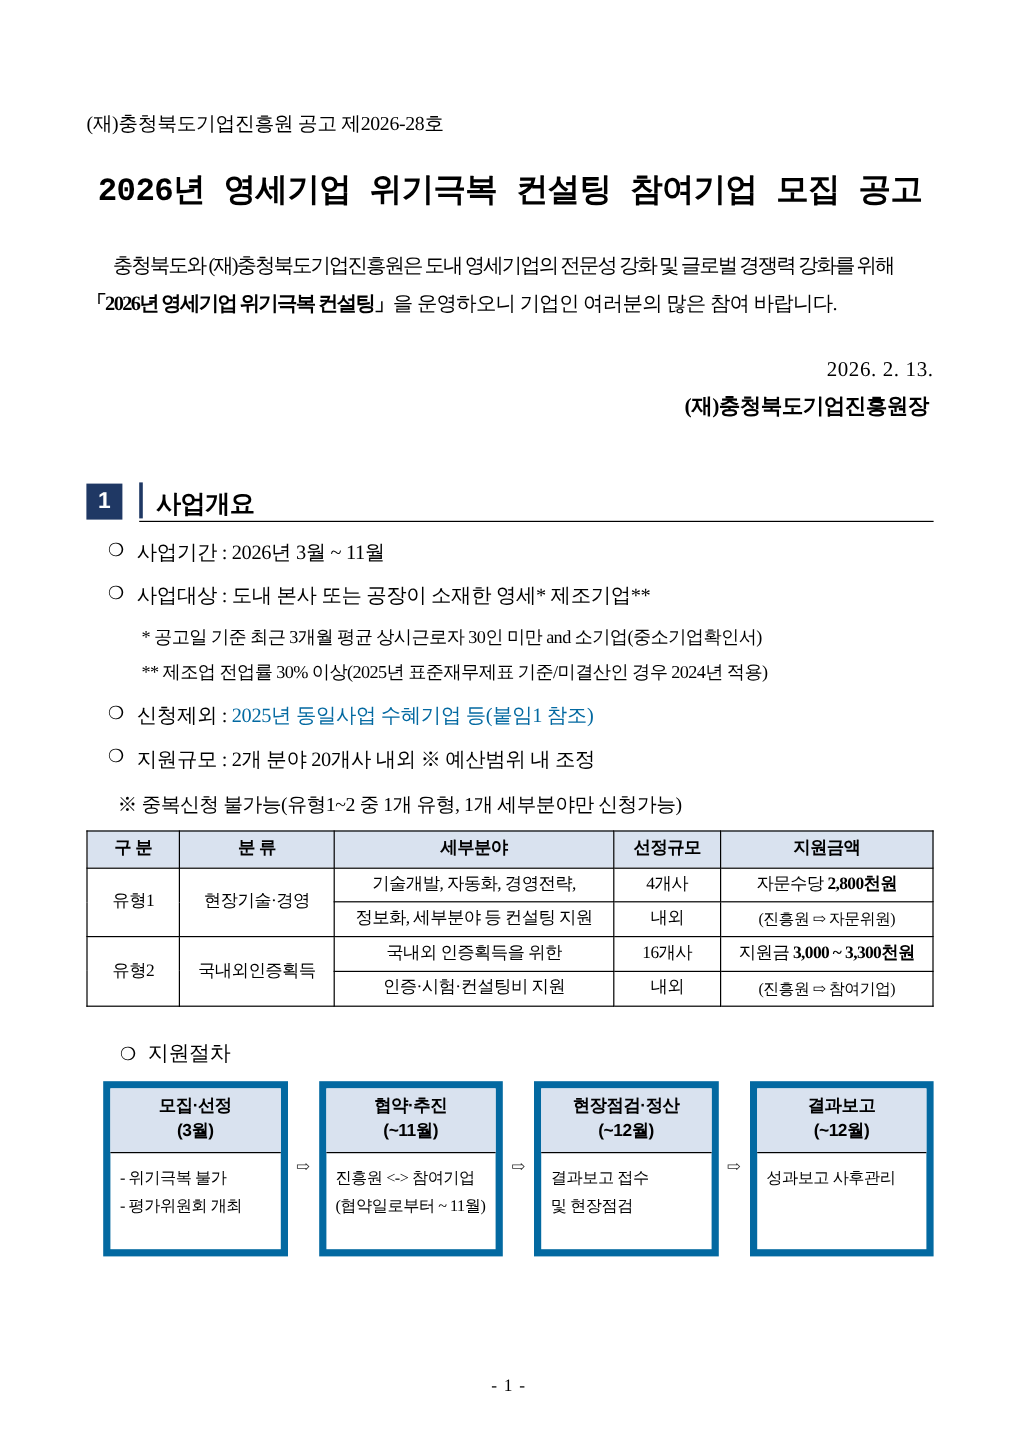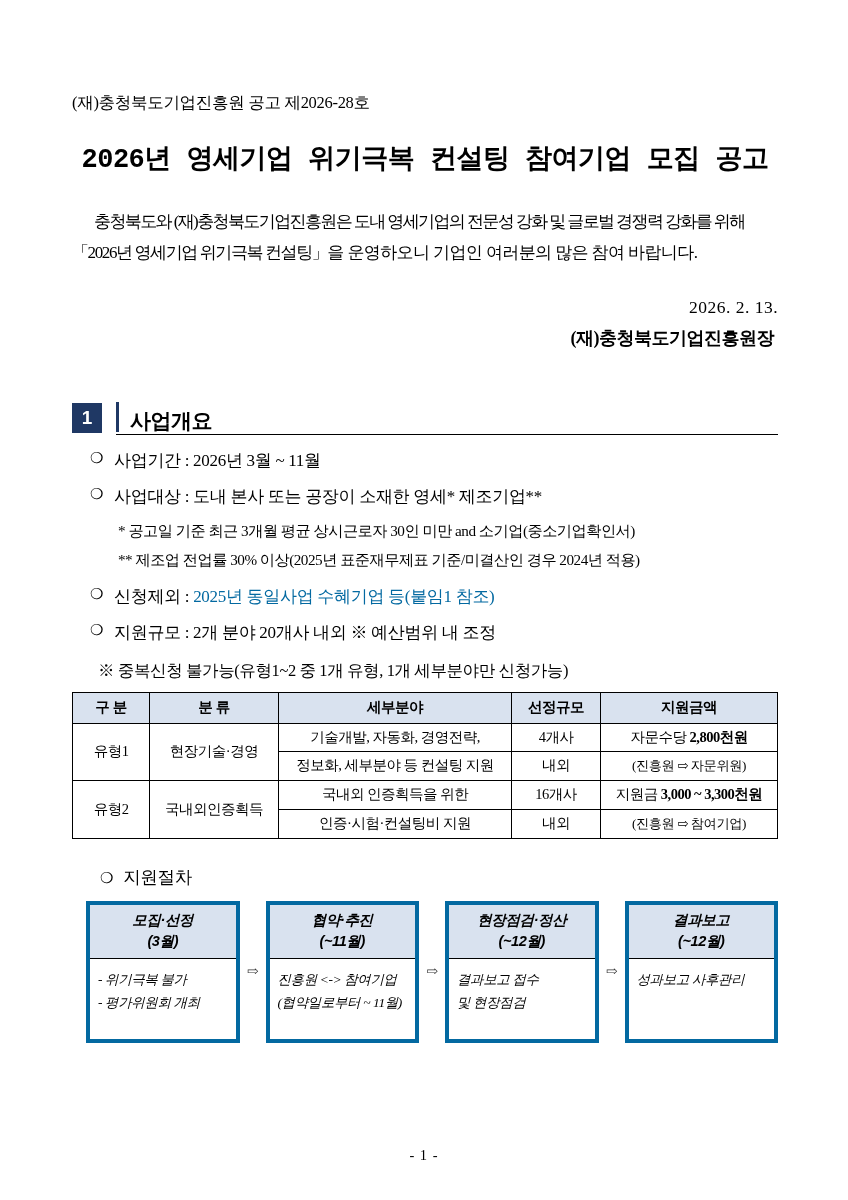--- a/index.html
+++ b/index.html
@@ -42,21 +42,21 @@
     font-family: Liberation Mono, monospace;
   }
   .intro {
     font-size: 17px;
     line-height: 1.85;
     letter-spacing: -0.6px;
     text-indent: 22px;
     margin-bottom: 24px;
   }
   .intro .emph {
-    font-weight: normal;
+    font-weight: bold;
     letter-spacing: -1.4px;
   }
   .intro .squeeze {
     letter-spacing: -1.6px;
   }
   .date-line {
     text-align: right;
     font-size: 17.5px;
     letter-spacing: 0.5px;
     margin-top: 28px;
@@ -180,25 +180,24 @@
     margin: 26px 0 12px 28px;
   }
   .proc-head .mark { font-size: 15px; margin-right: 10px; }
   .flow {
     display: flex;
     align-items: stretch;
     margin-left: 14px;
     margin-top: 4px;
   }
   .flow-box {
-    border: 4px solid #0369a1;
+    border: 6px solid #0369a1;
     width: 163px;
     box-sizing: border-box;
     background: #fff;
-    font-style: italic;
   }
   .flow-title {
     background: #d9e2ef;
     text-align: center;
     font-family: "Liberation Sans", sans-serif;
     font-weight: bold;
     font-size: 14.5px;
     letter-spacing: -0.4px;
     padding: 5px 2px 6px 2px;
     line-height: 1.45;

